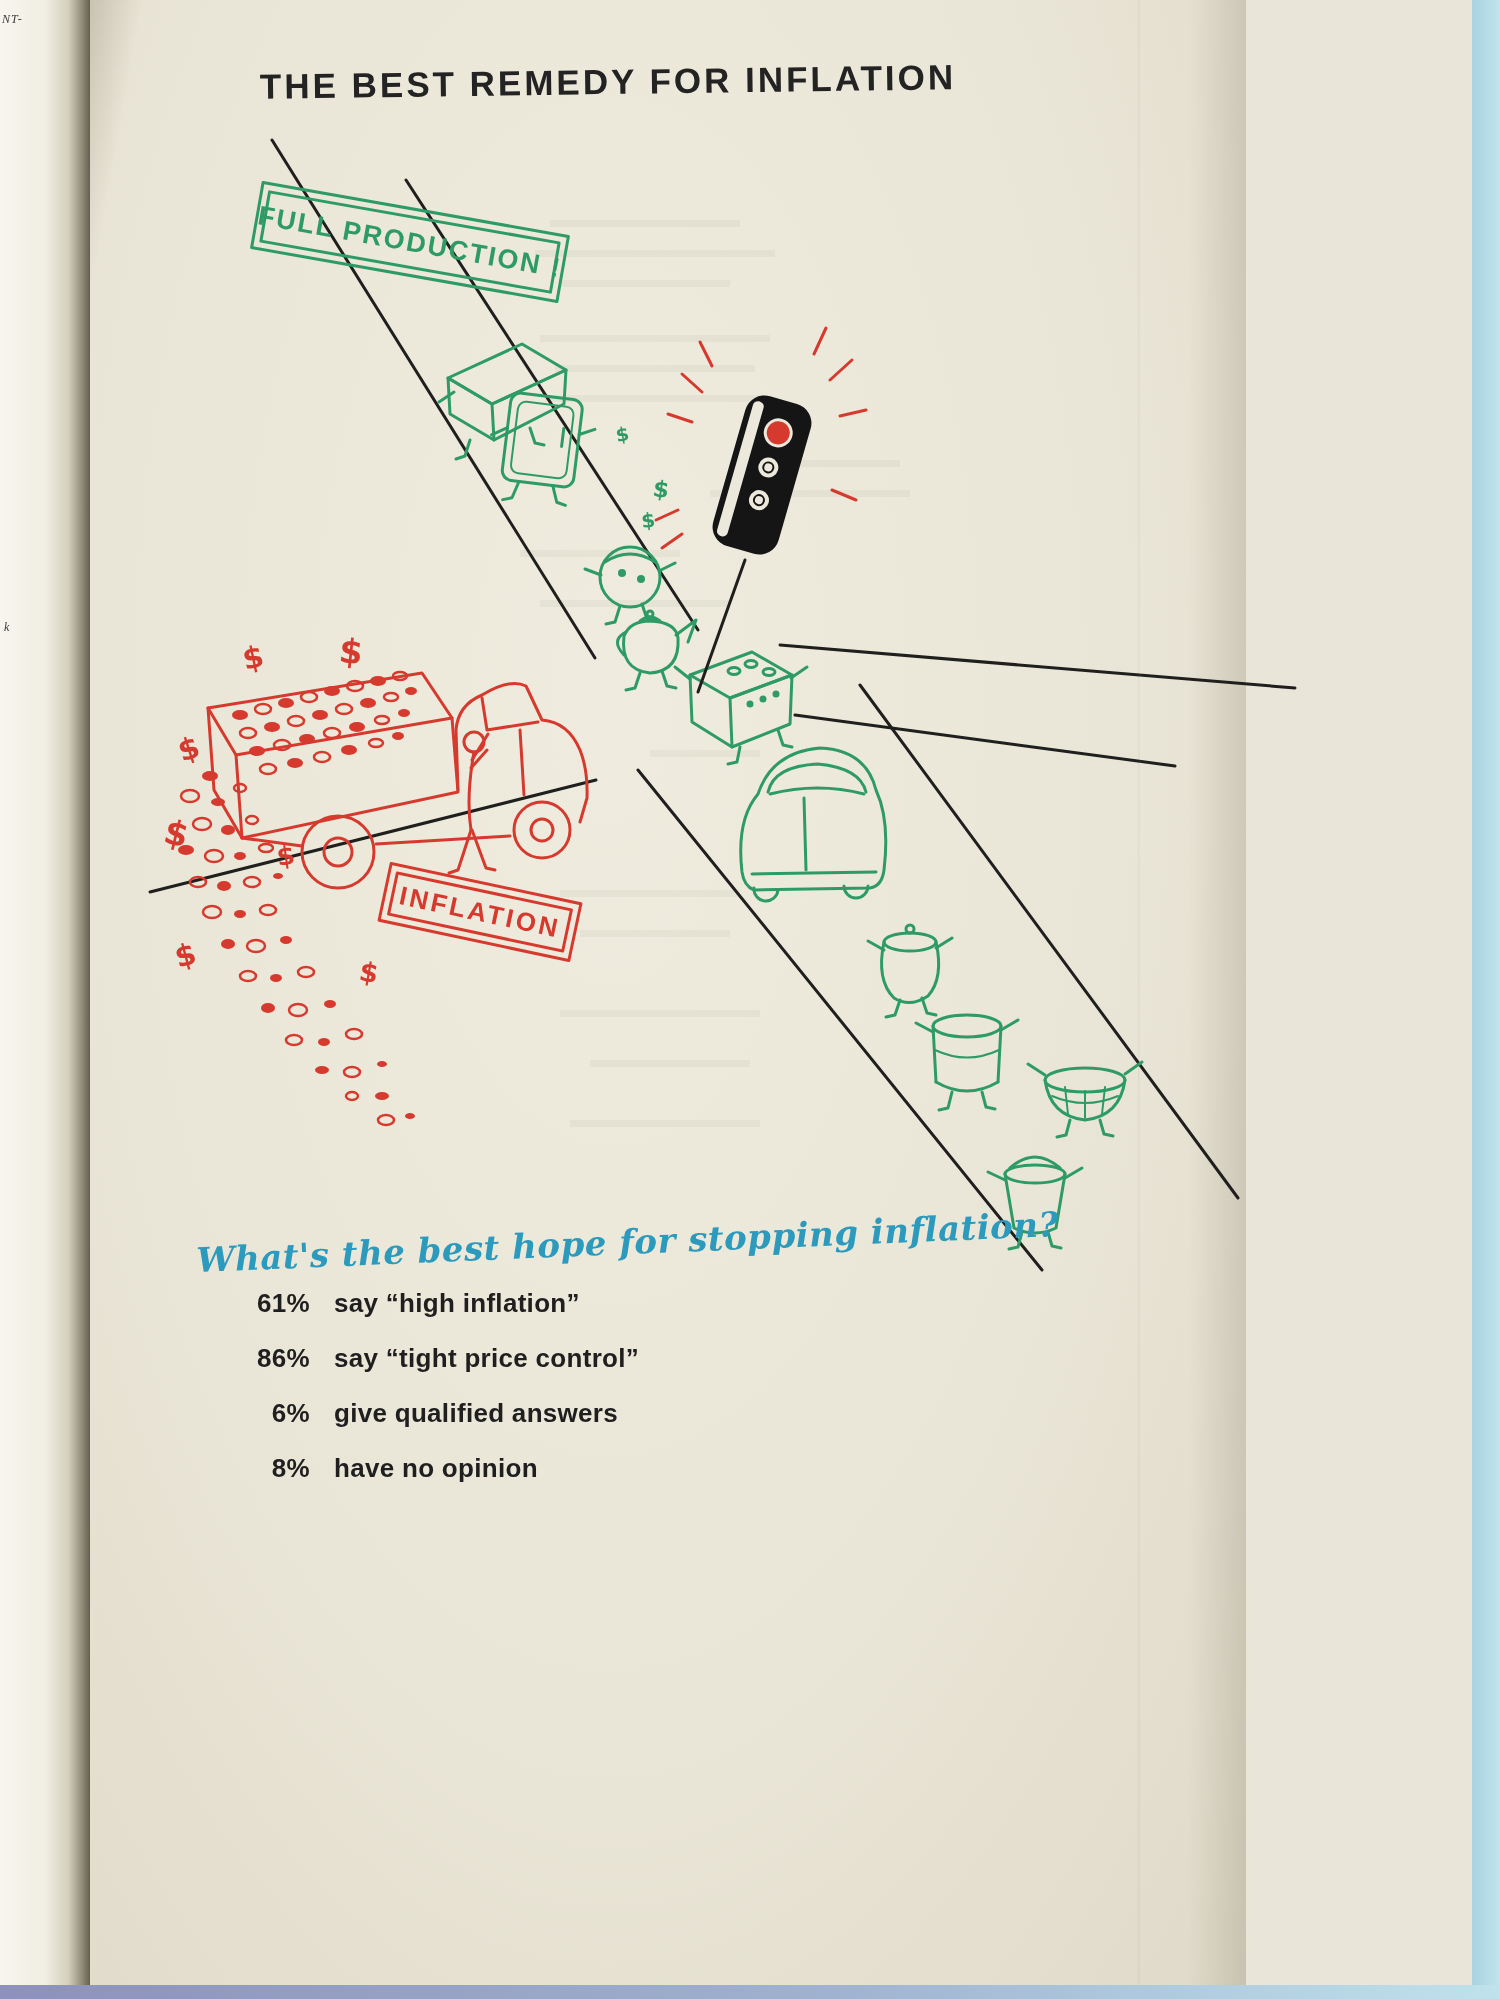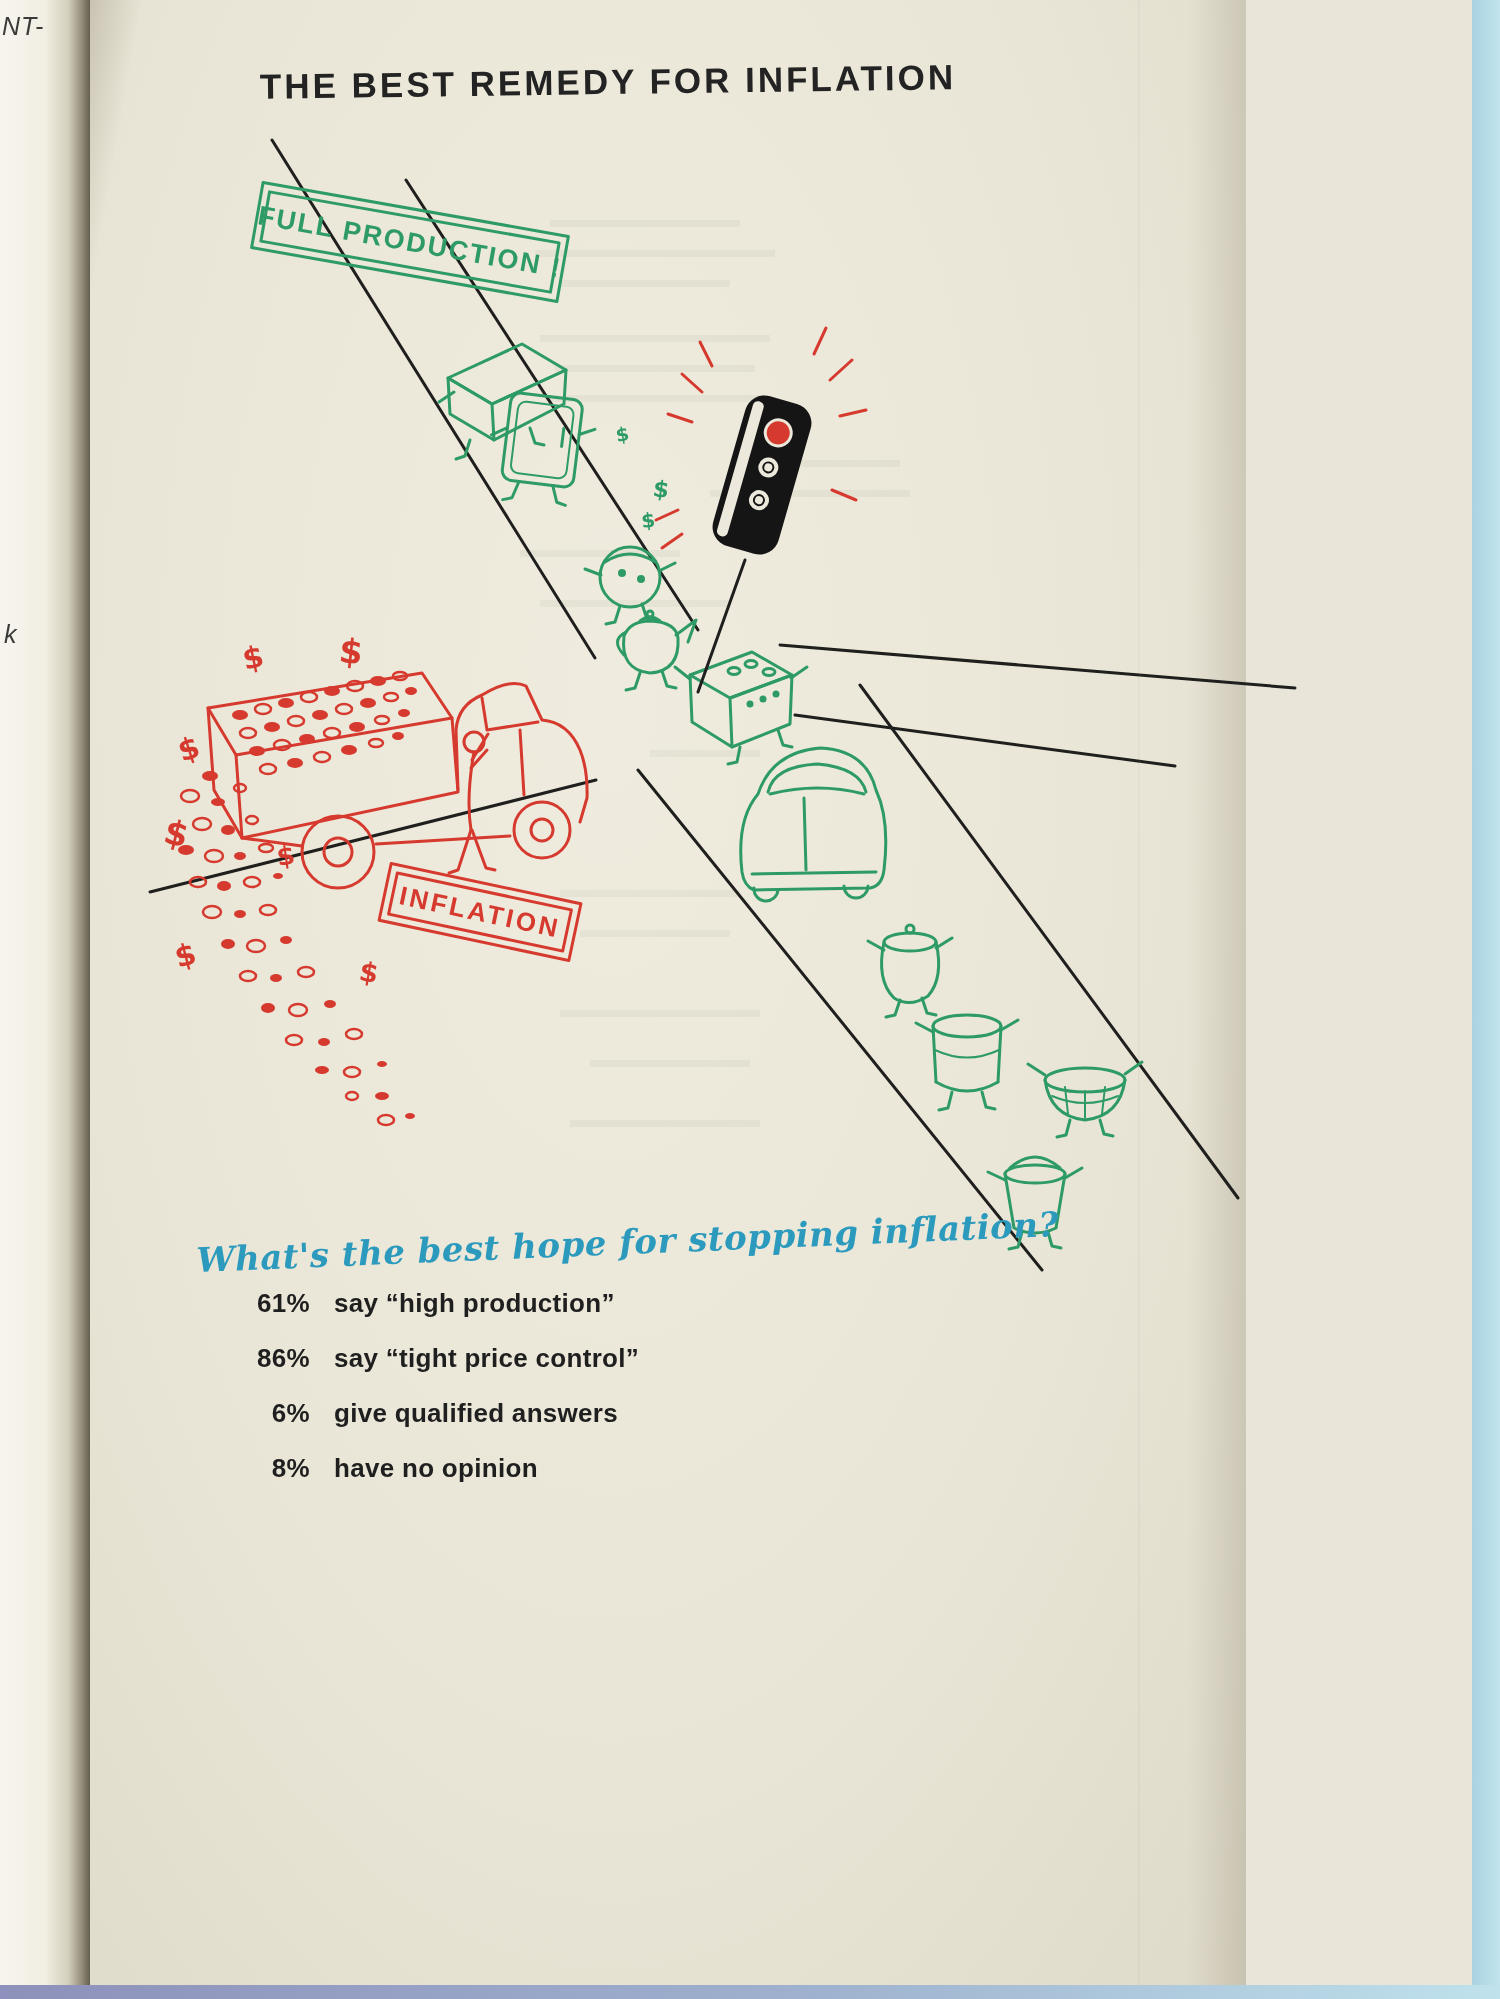--- a/index.html
+++ b/index.html
@@ -1,20 +1,20 @@
 <!DOCTYPE html>
 <html><head>
 <meta charset="utf-8">
 <style>
   html,body{margin:0;padding:0;background:#9fb4c9;}
   .scene{position:relative;width:1500px;height:1999px;overflow:hidden;background:#e9e5d8;font-family:"Liberation Sans",sans-serif;}
   
   .left-edge{position:absolute;left:0;top:0;width:90px;height:100%;
     background:linear-gradient(to right,#f7f5ee 0%,#f1eee3 50%,#d4cfbd 76%,#97917f 90%,#645e50 100%);}
-  .frag{position:absolute;font-family:Liberation Sans, sans-serif;font-style:italic;color:#3a3a38;font-size:25px;}
+  .frag{position:absolute;font-family:Liberation Serif, serif;font-style:italic;color:#3a3a38;font-size:12px;}
   .frag-top{left:2px;top:12px;letter-spacing:1px;}
   .frag-mid{left:4px;top:620px;}
   
   .page{position:absolute;left:90px;top:0;width:1156px;height:1999px;
     background:
       linear-gradient(100deg, rgba(90,80,60,0.22) 0%, rgba(90,80,60,0) 3.5%),
       linear-gradient(to left, rgba(110,100,80,0.20) 0%, rgba(110,100,80,0) 5%),
       radial-gradient(ellipse at 45% 35%, #efecdf 0%, #e9e5d6 60%, #ded9c8 100%);}
   .crease{position:absolute;left:1048px;top:0;width:3px;height:100%;
     background:linear-gradient(to right,rgba(0,0,0,0.05),rgba(255,255,255,0.06));pointer-events:none;}
@@ -347,21 +347,21 @@
         <rect class="r" x="-89" y="-21" width="178" height="42" stroke-width="2"></rect>
         <text class="sign-r" x="0" y="9" text-anchor="middle">INFLATION</text>
       </g>
 
     </svg>
 
     <div class="question">What's the best hope for stopping inflation?</div>
 
     <div class="stats">
       <span class="pct">61%</span>
-      <span class="lbl">say “high production”</span>
+      <span class="lbl">say “high inflation”</span>
       <span class="pct">86%</span>
       <span class="lbl">say “tight price control”</span>
       <span class="pct">6%</span>
       <span class="lbl">give qualified answers</span>
       <span class="pct">8%</span>
       <span class="lbl">have no opinion</span>
     </div>
 
     <div class="crease"></div>
   </div>

